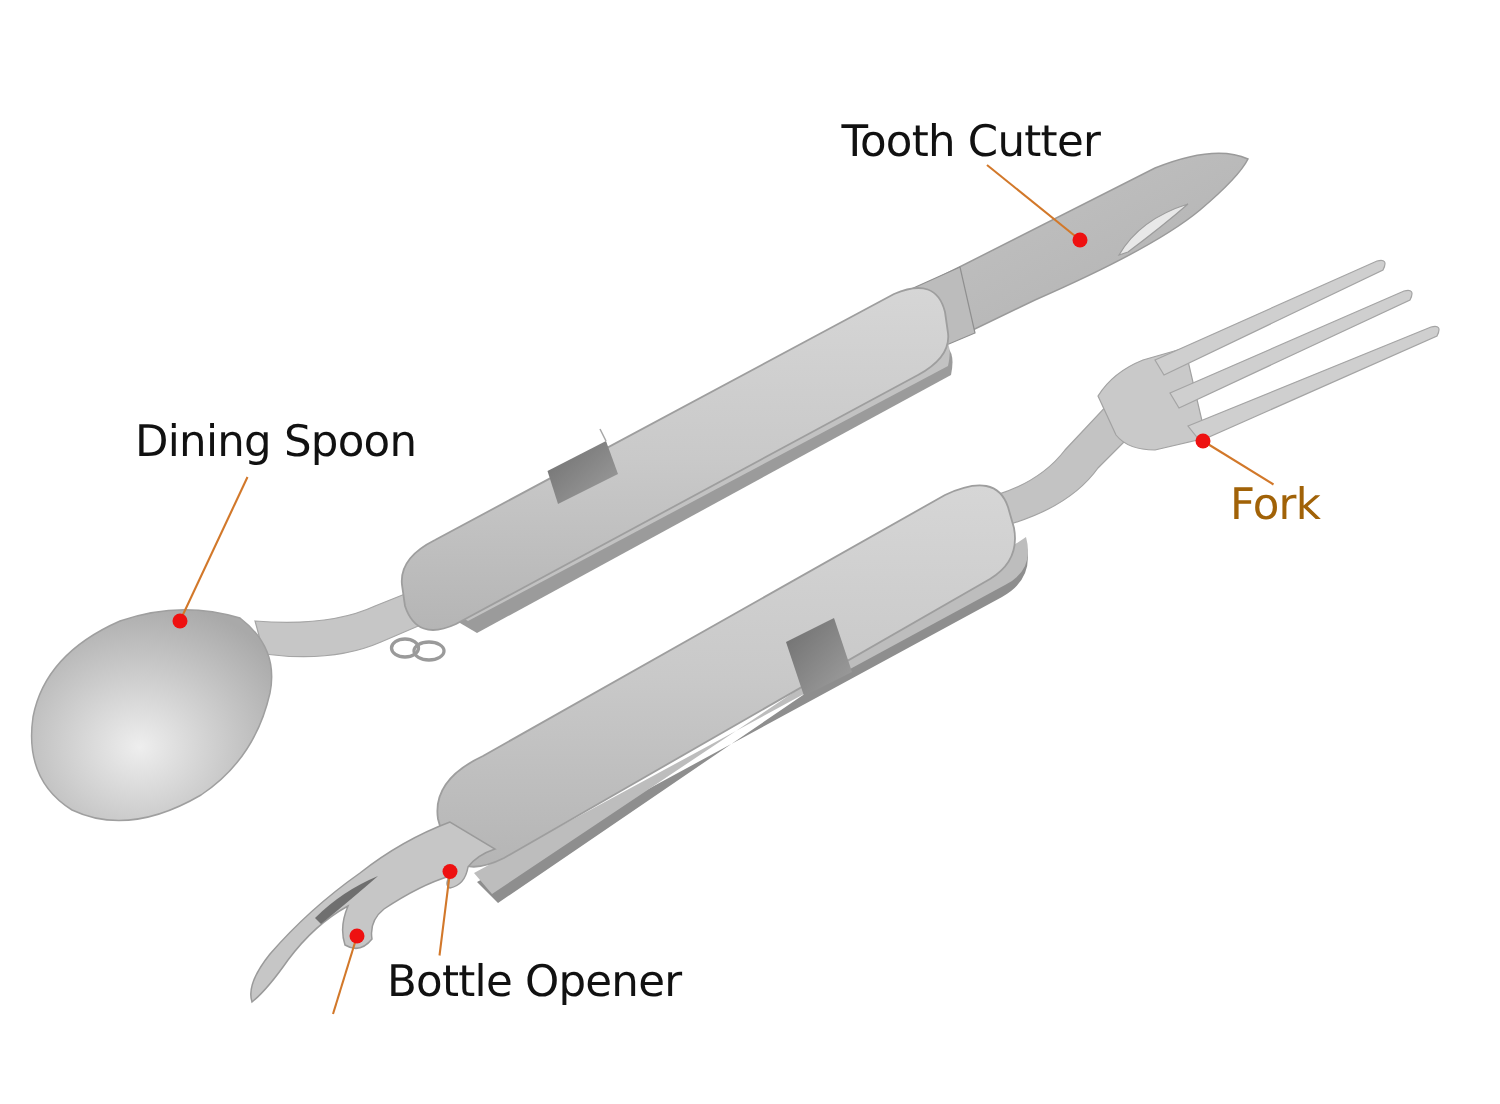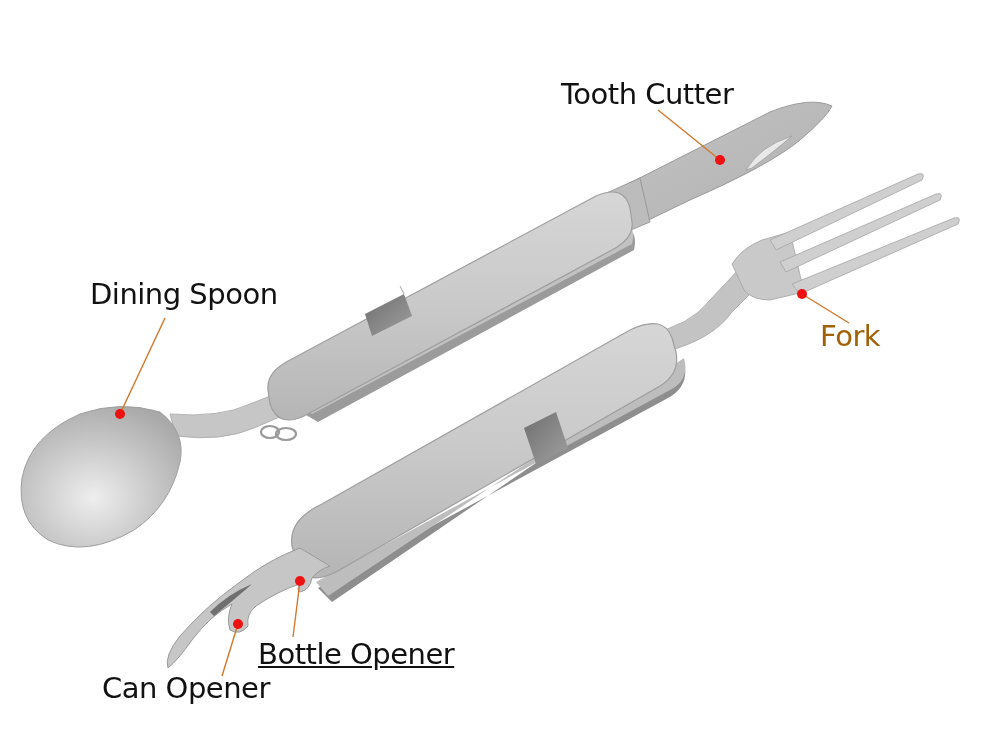--- a/index.html
+++ b/index.html
@@ -138,15 +138,14 @@
       <circle id="dot-1" r="5" cx="120" cy="414" fill="#ee1111"></circle>
       <circle id="dot-2" r="5" cx="802" cy="294" fill="#ee1111"></circle>
       <circle id="dot-3" r="5" cx="300" cy="581" fill="#ee1111"></circle>
       <circle id="dot-4" r="5" cx="238" cy="624" fill="#ee1111"></circle>
     </g>
   </svg>
 
   <div class="callout-label" id="label-0" style="left: 561px; top: 80px; color: rgb(17, 17, 17);">Tooth Cutter</div>
   <div class="callout-label" id="label-1" style="left: 78px; top: 280px; color: rgb(17, 17, 17); margin-left: 12px;">Dining Spoon</div>
   <div class="callout-label" id="label-2" style="left: 820px; top: 322px; color: #a16207;">Fork</div>
-  <div class="callout-label" id="label-3" style="left: 258px; top: 640px; color: rgb(17, 17, 17); text-decoration: underline;">Bottle Opener</div>
-  <div class="callout-label" id="label-4" style="left: 102px; top: 674px; color: rgb(17, 17, 17);">Can Opener</div>
+  <div class="callout-label" id="label-3" style="left: 258px; top: 640px; color: rgb(17, 17, 17);">Bottle Opener</div>
 </div>
 
 </body></html>

